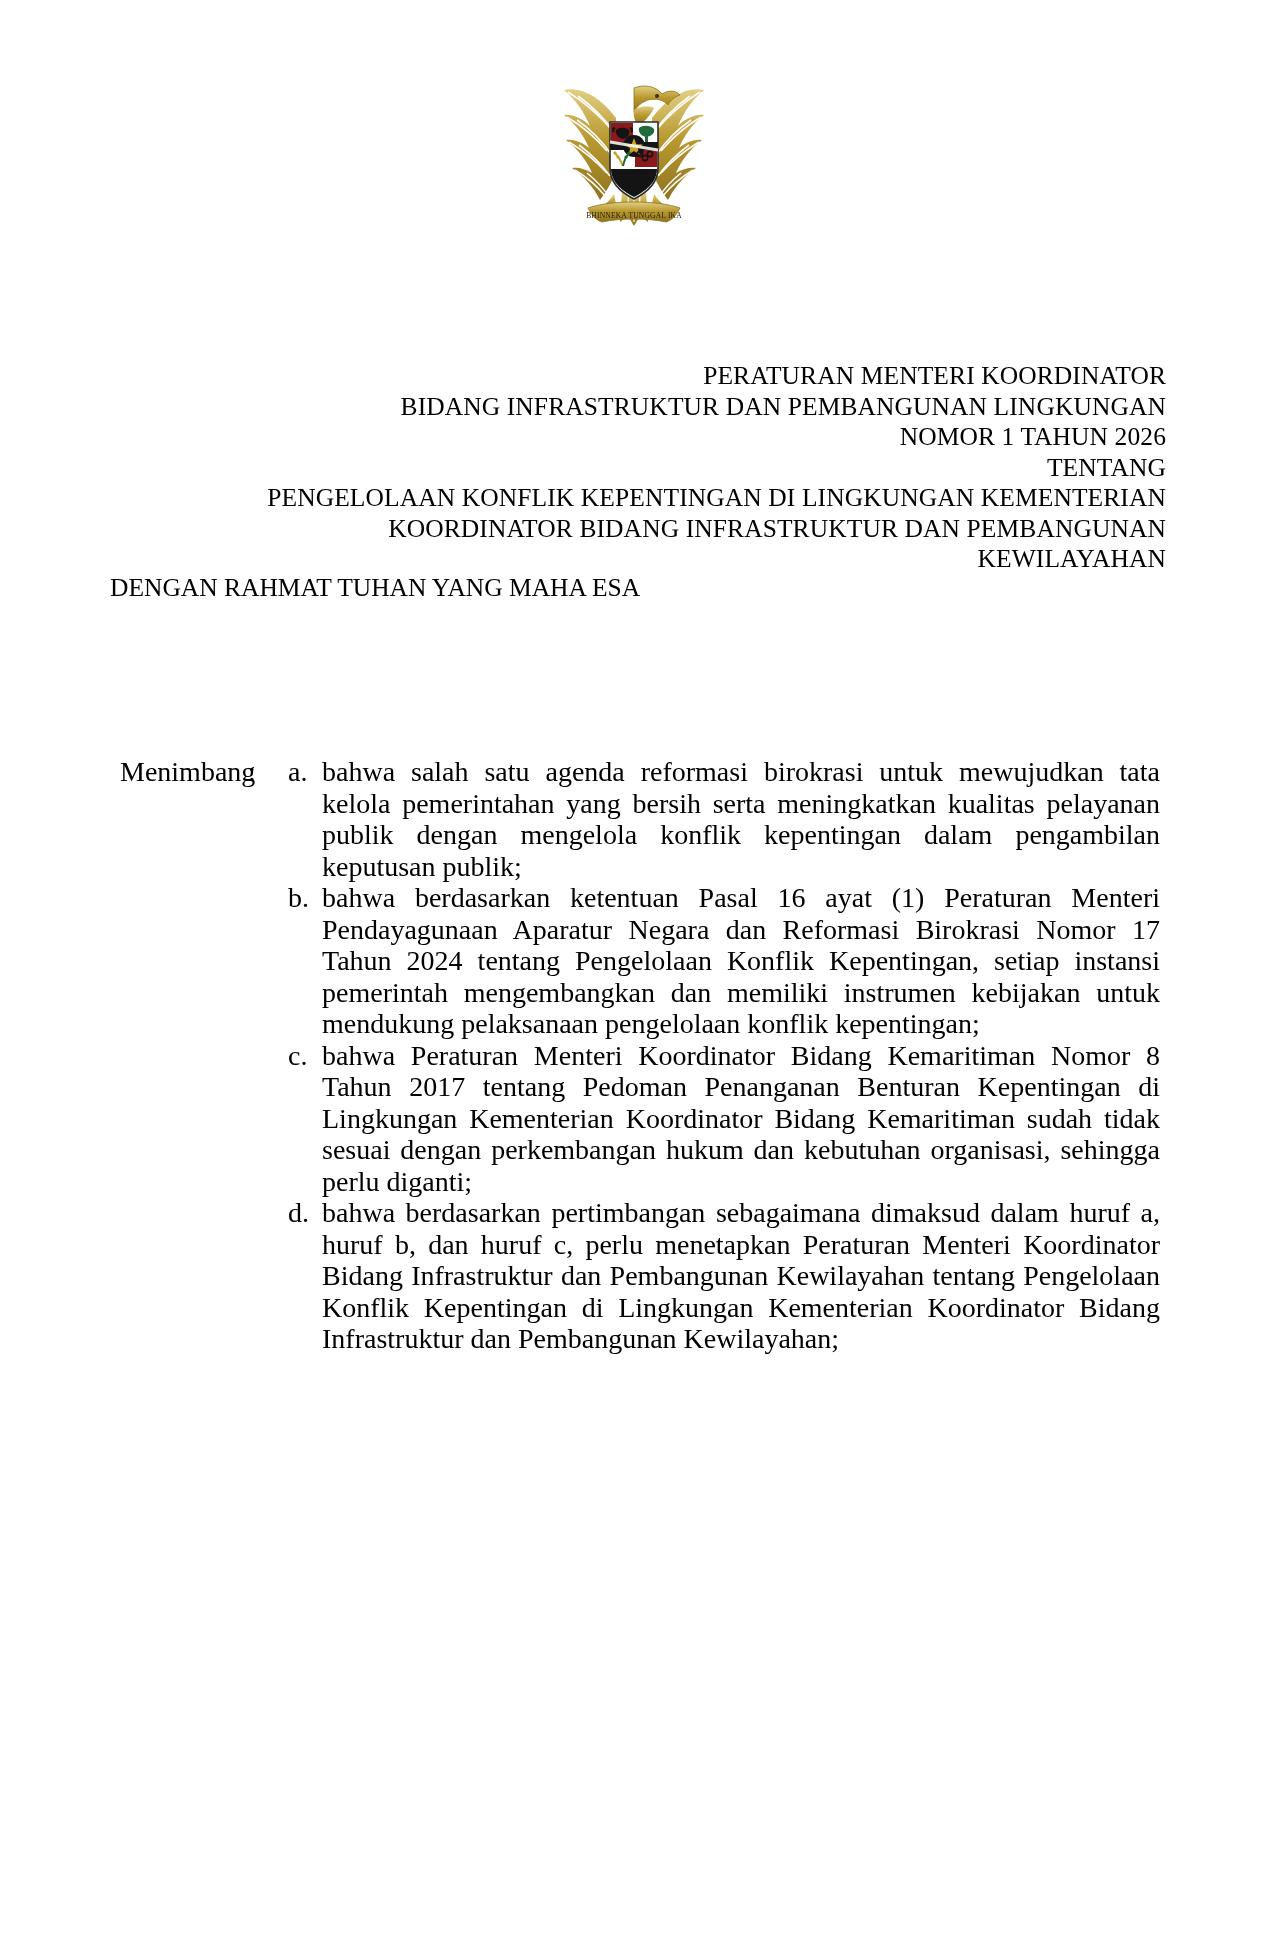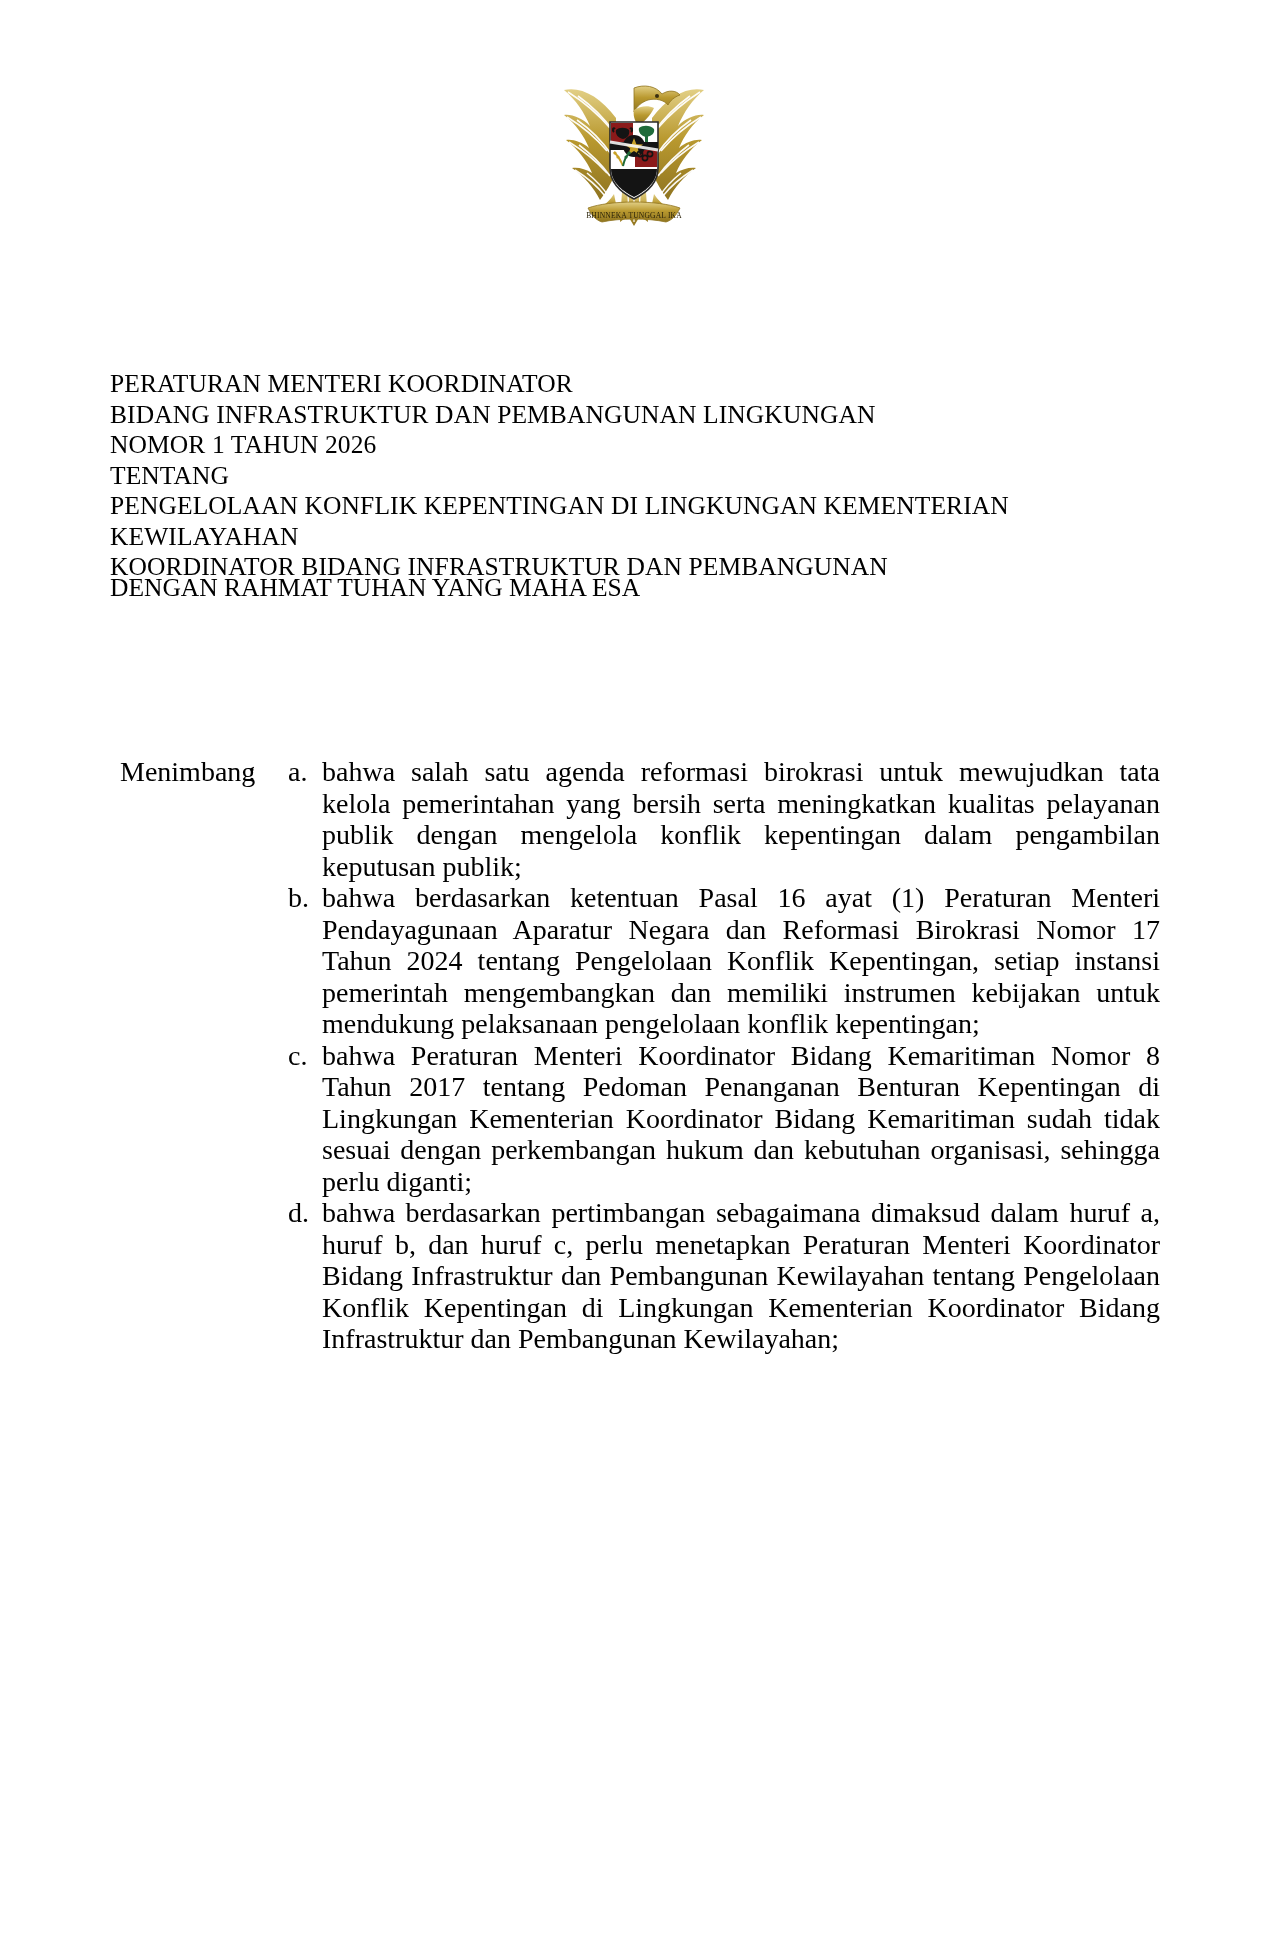--- a/index.html
+++ b/index.html
@@ -34,24 +34,24 @@
   }
   .emblem {
     width: 180px;
     height: 165px;
     display: block;
   }
 
   
   .title-block {
     position: absolute;
-    top: 369px;
+    top: 361px;
     left: 110px;
     width: 1056px;
-    text-align: left;
+    text-align: right;
     font-size: 25.5px;
     line-height: 30.5px;
     letter-spacing: 0.1px;
   }
   .title-block .tline { display: block; white-space: nowrap; }
 
   .blessing {
     position: absolute;
     top: 573px;
     left: 110px;
@@ -224,22 +224,22 @@
       </g>
     </svg>
   </div>
 
   <div class="title-block">
     <span class="tline">PERATURAN MENTERI KOORDINATOR</span>
     <span class="tline">BIDANG INFRASTRUKTUR DAN PEMBANGUNAN LINGKUNGAN</span>
     <span class="tline">NOMOR 1 TAHUN 2026</span>
     <span class="tline">TENTANG</span>
     <span class="tline">PENGELOLAAN KONFLIK KEPENTINGAN DI LINGKUNGAN KEMENTERIAN</span>
+    <span class="tline">KOORDINATOR BIDANG INFRASTRUKTUR DAN PEMBANGUNAN</span>
     <span class="tline">KEWILAYAHAN</span>
-    <span class="tline">KOORDINATOR BIDANG INFRASTRUKTUR DAN PEMBANGUNAN</span>
   </div>
 
   <div class="blessing">DENGAN RAHMAT TUHAN YANG MAHA ESA</div>
 
 
   <div class="considering">
     <div class="cons-row">
       <div class="cons-label">Menimbang</div>
       <div class="cons-colon">:</div>
       <div class="cons-items">

